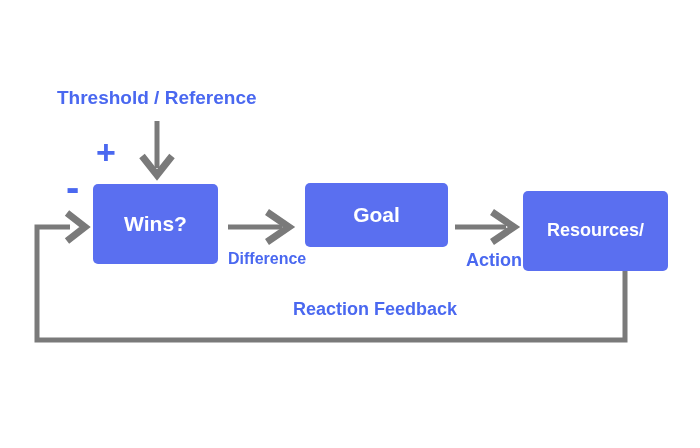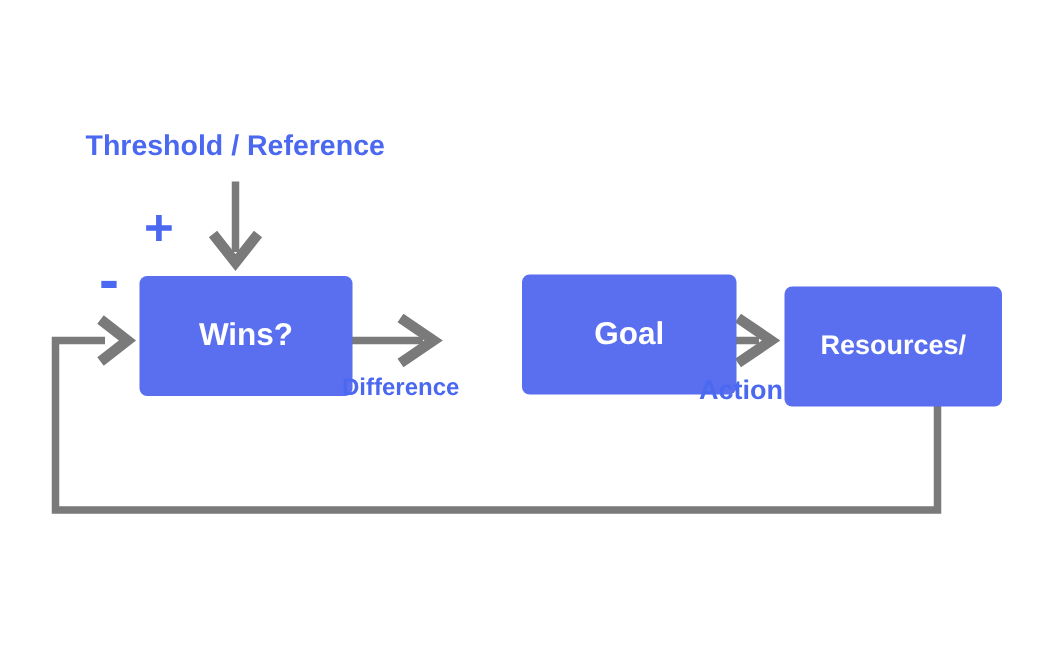--- a/index.html
+++ b/index.html
@@ -31,22 +31,22 @@
     background: var(--box-fill);
     border-radius: 5px;
     color: var(--box-text);
     display: flex;
     flex-direction: column;
     align-items: center;
     justify-content: center;
     text-align: center;
     font-weight: bold;
   }
-  .node-wins  { left: 93px;  top: 184px; width: 142px; height: 80px; font-size: 21px; }
-  .node-goal  { left: 305px; top: 183px; width: 143px; height: 80px; font-size: 21px; margin-left: 43px; }
+  .node-wins  { left: 93px;  top: 184px; width: 125px; height: 80px; font-size: 21px; }
+  .node-goal  { left: 305px; top: 183px; width: 143px; height: 64px; font-size: 21px; }
   .node-resources { left: 523px; top: 180px; width: 145px; height: 80px; font-size: 18px; line-height: 1.3; margin-top: 11px; }
   .node-line { display: block; }
   .lbl {
     position: absolute;
     color: var(--accent-text);
     font-weight: bold;
     white-space: nowrap;
     text-align: center;
   }
   .lbl-threshold { left: 57px;  top: 87px;  font-size: 19px; }
@@ -104,14 +104,15 @@
   </div>
 
   <div class="node node-resources">
     <span class="node-line">Resources/</span>
   </div>
 
   <div class="lbl lbl-difference">Difference</div>
 
   <div class="lbl lbl-action">Action</div>
 
+  <div class="lbl lbl-feedback">Reaction Feedback</div>
 
 </div>
 
 </body></html>

